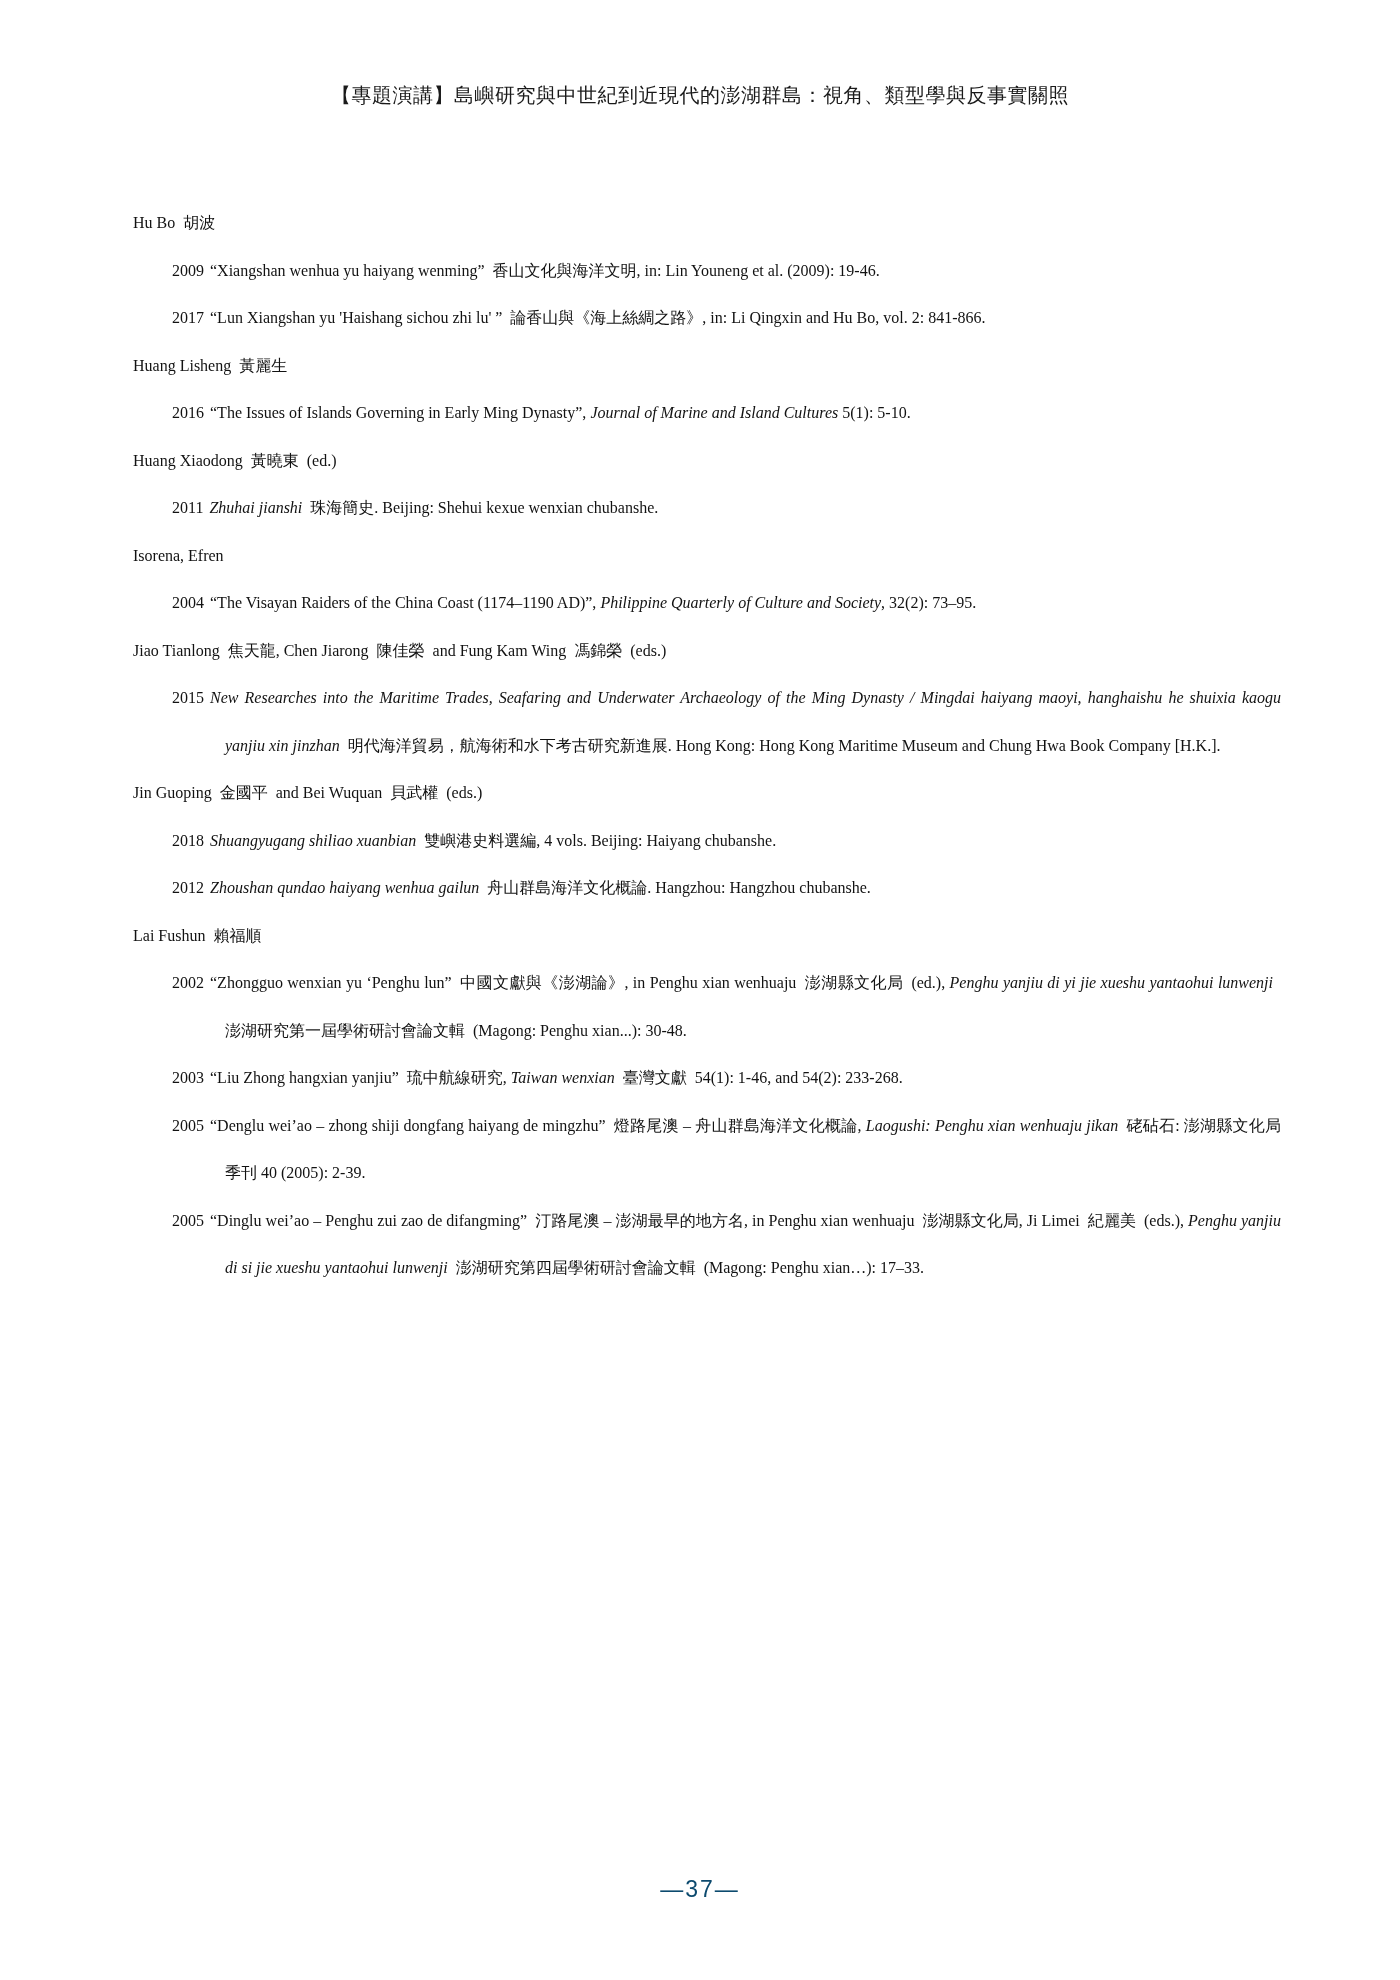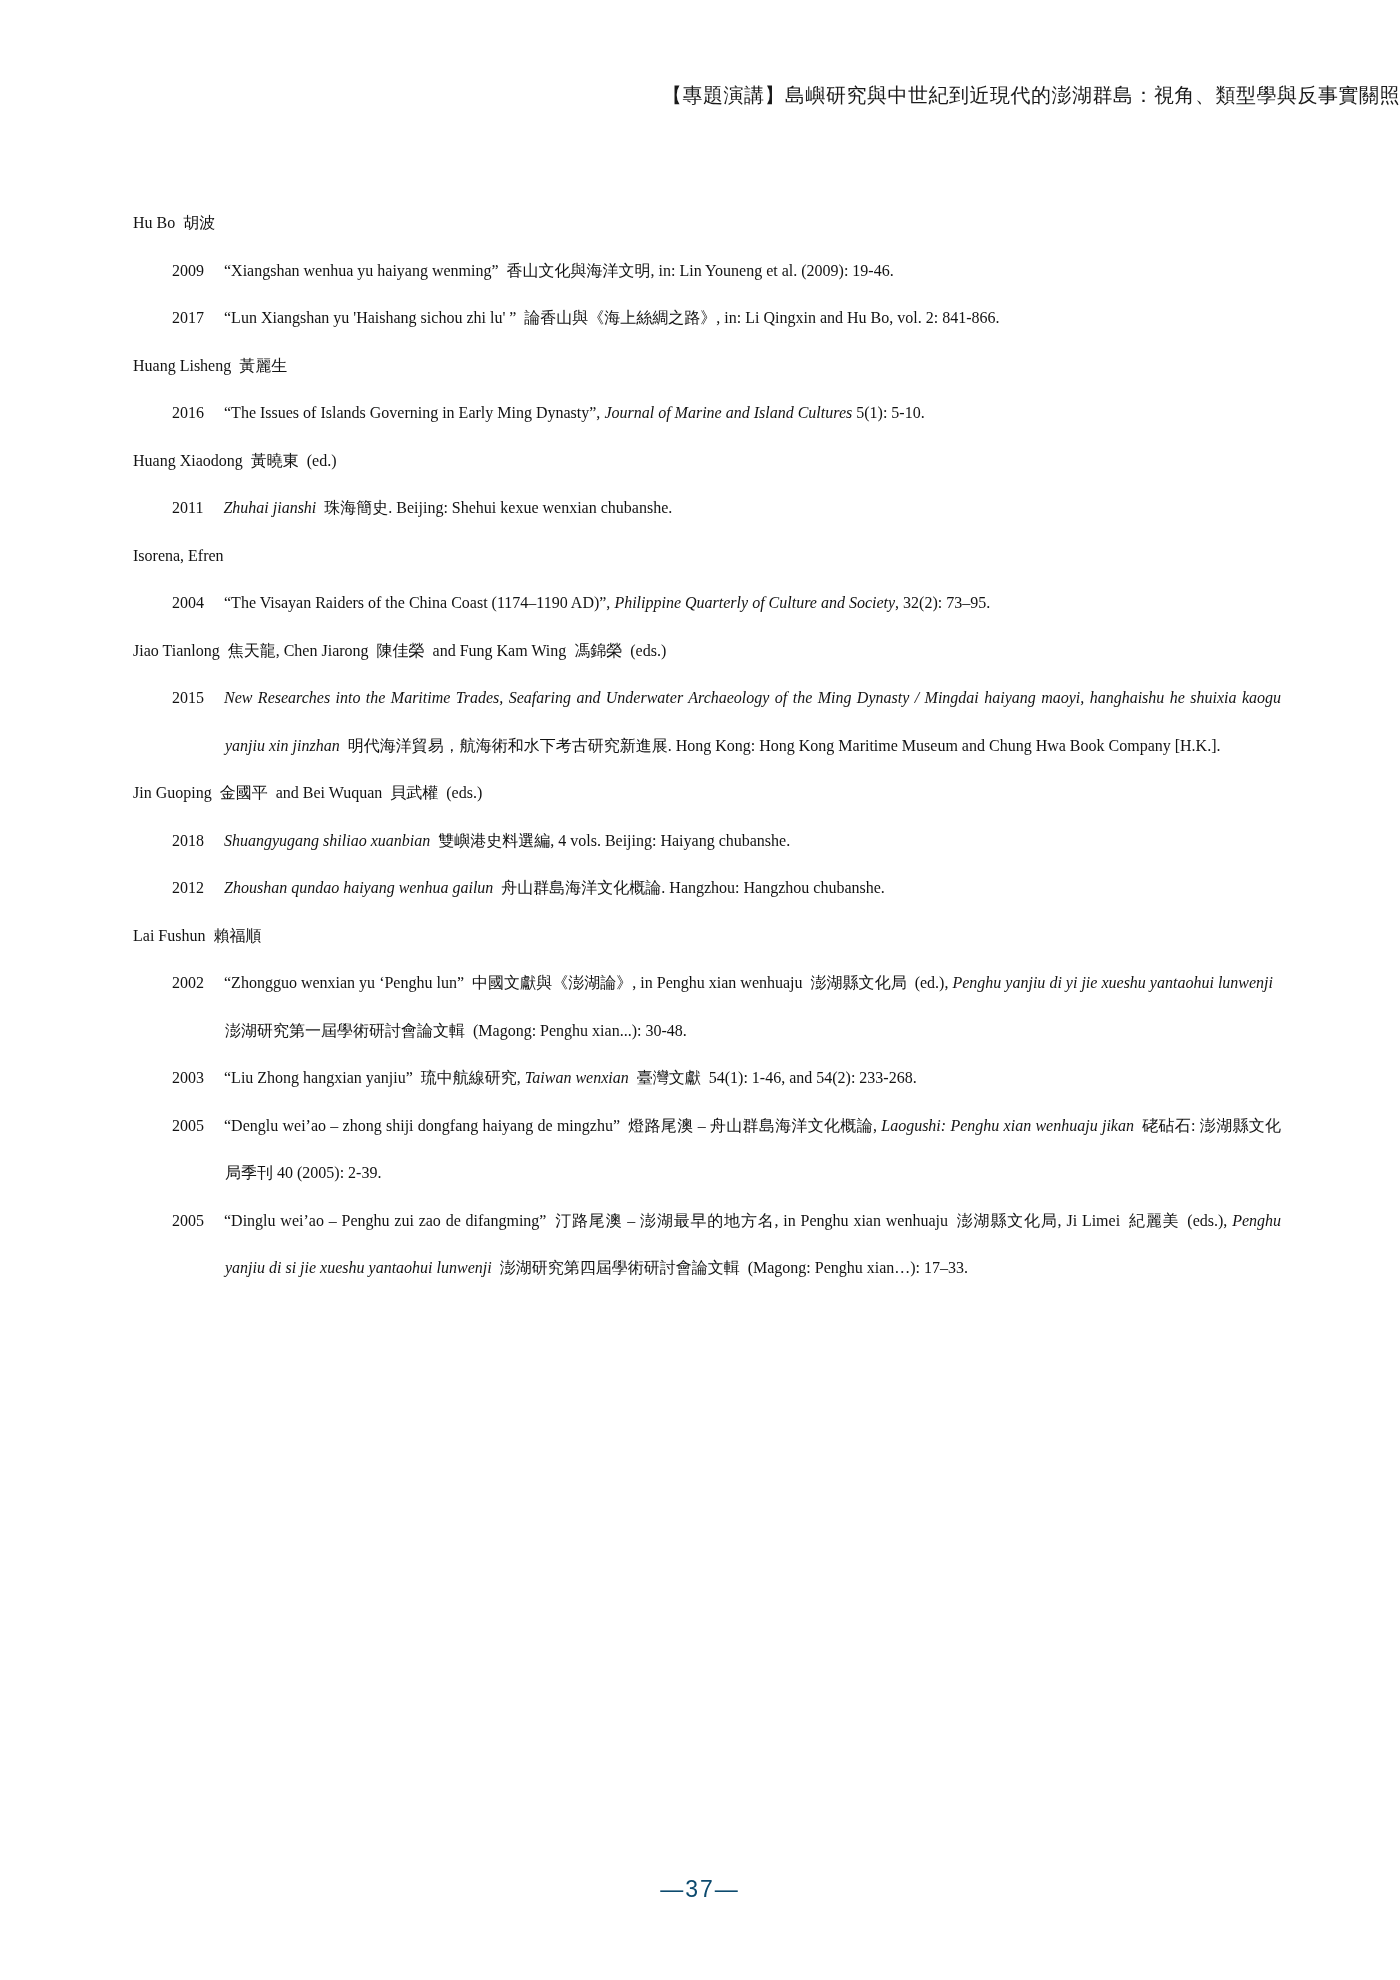--- a/index.html
+++ b/index.html
@@ -13,21 +13,21 @@
     height: 1980px;
     font-family: "Liberation Serif", "DejaVu Serif", serif;
     color: #121212;
     overflow: hidden;
   }
   .page-header {
     position: absolute;
     top: 82px;
     left: 0;
     width: 100%;
-    text-align: right;
+    text-align: center;
     font-size: 20px;
     letter-spacing: 0.5px;
     color: #1a1a1a;
   }
   .content {
     position: absolute;
     left: 133px;
     top: 199px;
     width: 1148px;
     font-size: 16px;
@@ -36,21 +36,21 @@
   .author {
     margin: 0;
     white-space: pre-wrap;
   }
   .entry {
     margin: 0 0 0 92px;
     text-indent: -53px;
     text-align: justify;
   }
   .entry .year {
-    margin-right: 20px;
+    margin-right: 6px;
   }
   .italic {
     font-style: italic;
   }
   .page-number {
     position: absolute;
     top: 1876px;
     left: 0;
     width: 100%;
     text-align: center;

